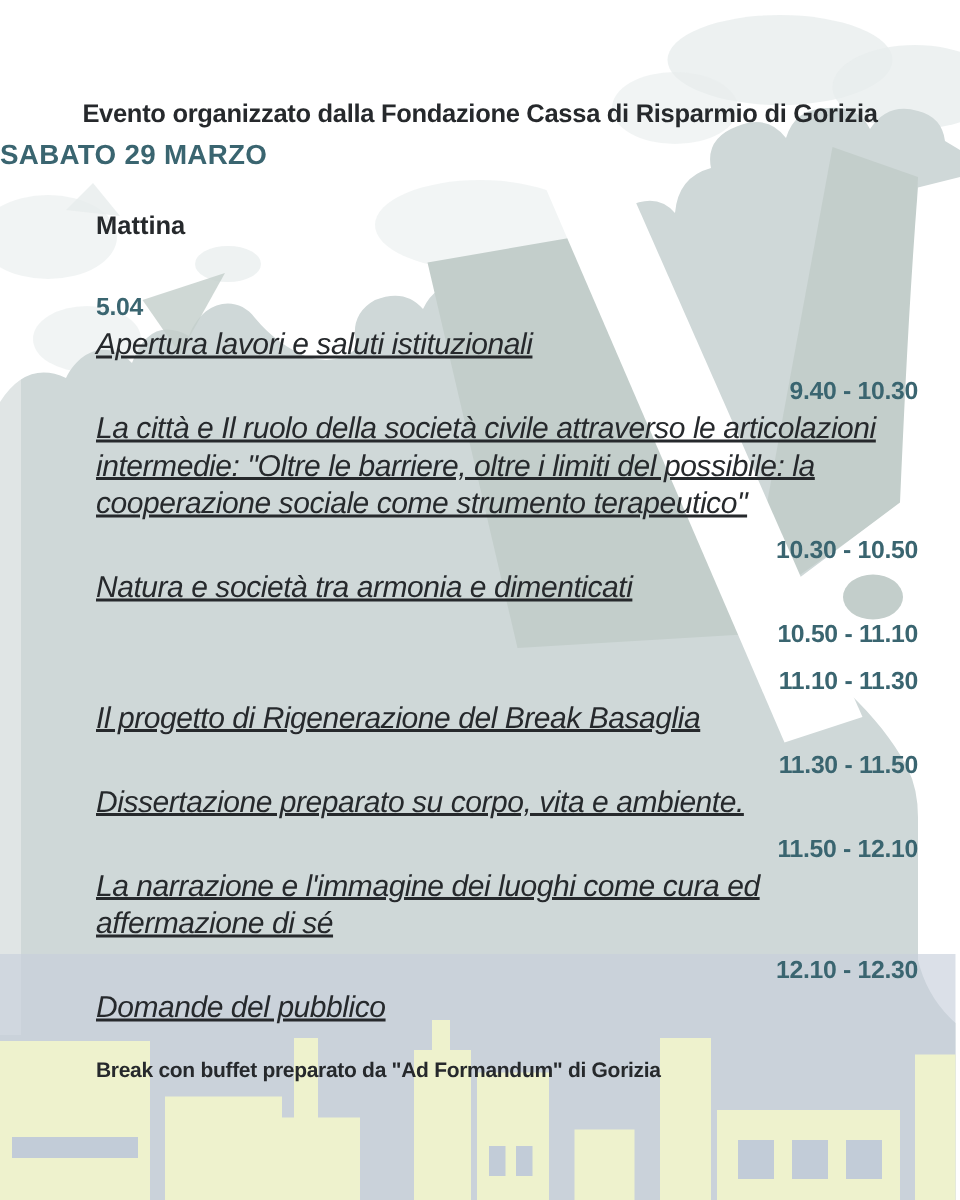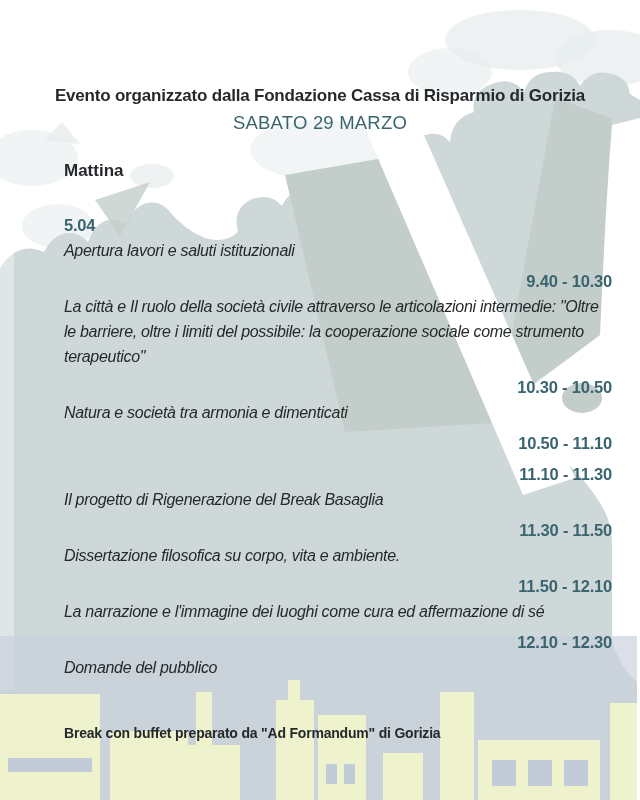--- a/index.html
+++ b/index.html
@@ -15,46 +15,46 @@
   }
   html,body{margin:0;padding:0;}
   body{
     width:640px;height:800px;overflow:hidden;
     background:var(--c-page);
     font-family:"Liberation Sans","DejaVu Sans",sans-serif;
     color:var(--c-text);
   }
   .page{position:relative;width:640px;height:800px;overflow:hidden;}
   .bg{position:absolute;inset:0;width:640px;height:800px;display:block;}
-  .content{position:absolute;inset:0;margin-top:20px;}
+  .content{position:absolute;inset:0;}
   .org-line{
     position:absolute;top:66px;left:0;right:0;
     text-align:center;font-size:17px;font-weight:700;color:var(--c-text);
     letter-spacing:-0.2px;
   }
   .date-line{
     position:absolute;top:92px;left:0;right:0;
-    text-align:center;font-size:18.5px;font-weight:400;color:var(--c-accent);
+    font-size:18.5px;font-weight:700;color:var(--c-accent);
     letter-spacing:0.2px;
   }
   .section-title{
     position:absolute;top:141px;left:64px;
     font-size:17px;font-weight:700;color:var(--c-text);
   }
   .schedule{
     position:absolute;top:193px;left:64px;right:28px;
   }
   .item .time{
     font-size:16.5px;font-weight:700;color:var(--c-accent);
     line-height:25px;letter-spacing:-0.2px;
   }
   .item:not(:first-child) .time{margin-top:6px;text-align:right;}
   .item .title{
-    font-size:16px;font-style:italic;font-weight:500;color:var(--c-text);
-    line-height:25px;letter-spacing:-0.3px;
+    font-size:20px;font-style:italic;font-weight:500;color:var(--c-text);
+    line-height:25px;letter-spacing:-0.3px;text-decoration:underline;
   }
   .break-line{
     position:absolute;top:705px;left:64px;right:20px;
     font-size:14px;font-weight:700;color:var(--c-text);
     letter-spacing:-0.2px;
   }
 </style>
 </head>
 <body>
 
@@ -171,21 +171,21 @@
     <div class="time">10.50 - 11.10</div>
   </div>
 
   <div class="item">
     <div class="time">11.10 - 11.30</div>
     <div class="title">Il progetto di Rigenerazione del Break Basaglia</div>
   </div>
 
   <div class="item">
     <div class="time">11.30 - 11.50</div>
-    <div class="title">Dissertazione filosofica su corpo, vita e ambiente.</div>
+    <div class="title">Dissertazione preparato su corpo, vita e ambiente.</div>
   </div>
 
   <div class="item">
     <div class="time">11.50 - 12.10</div>
     <div class="title">La narrazione e l'immagine dei luoghi come cura ed affermazione di sé</div>
   </div>
 
   <div class="item">
     <div class="time">12.10 - 12.30</div>
     <div class="title">Domande del pubblico</div>

